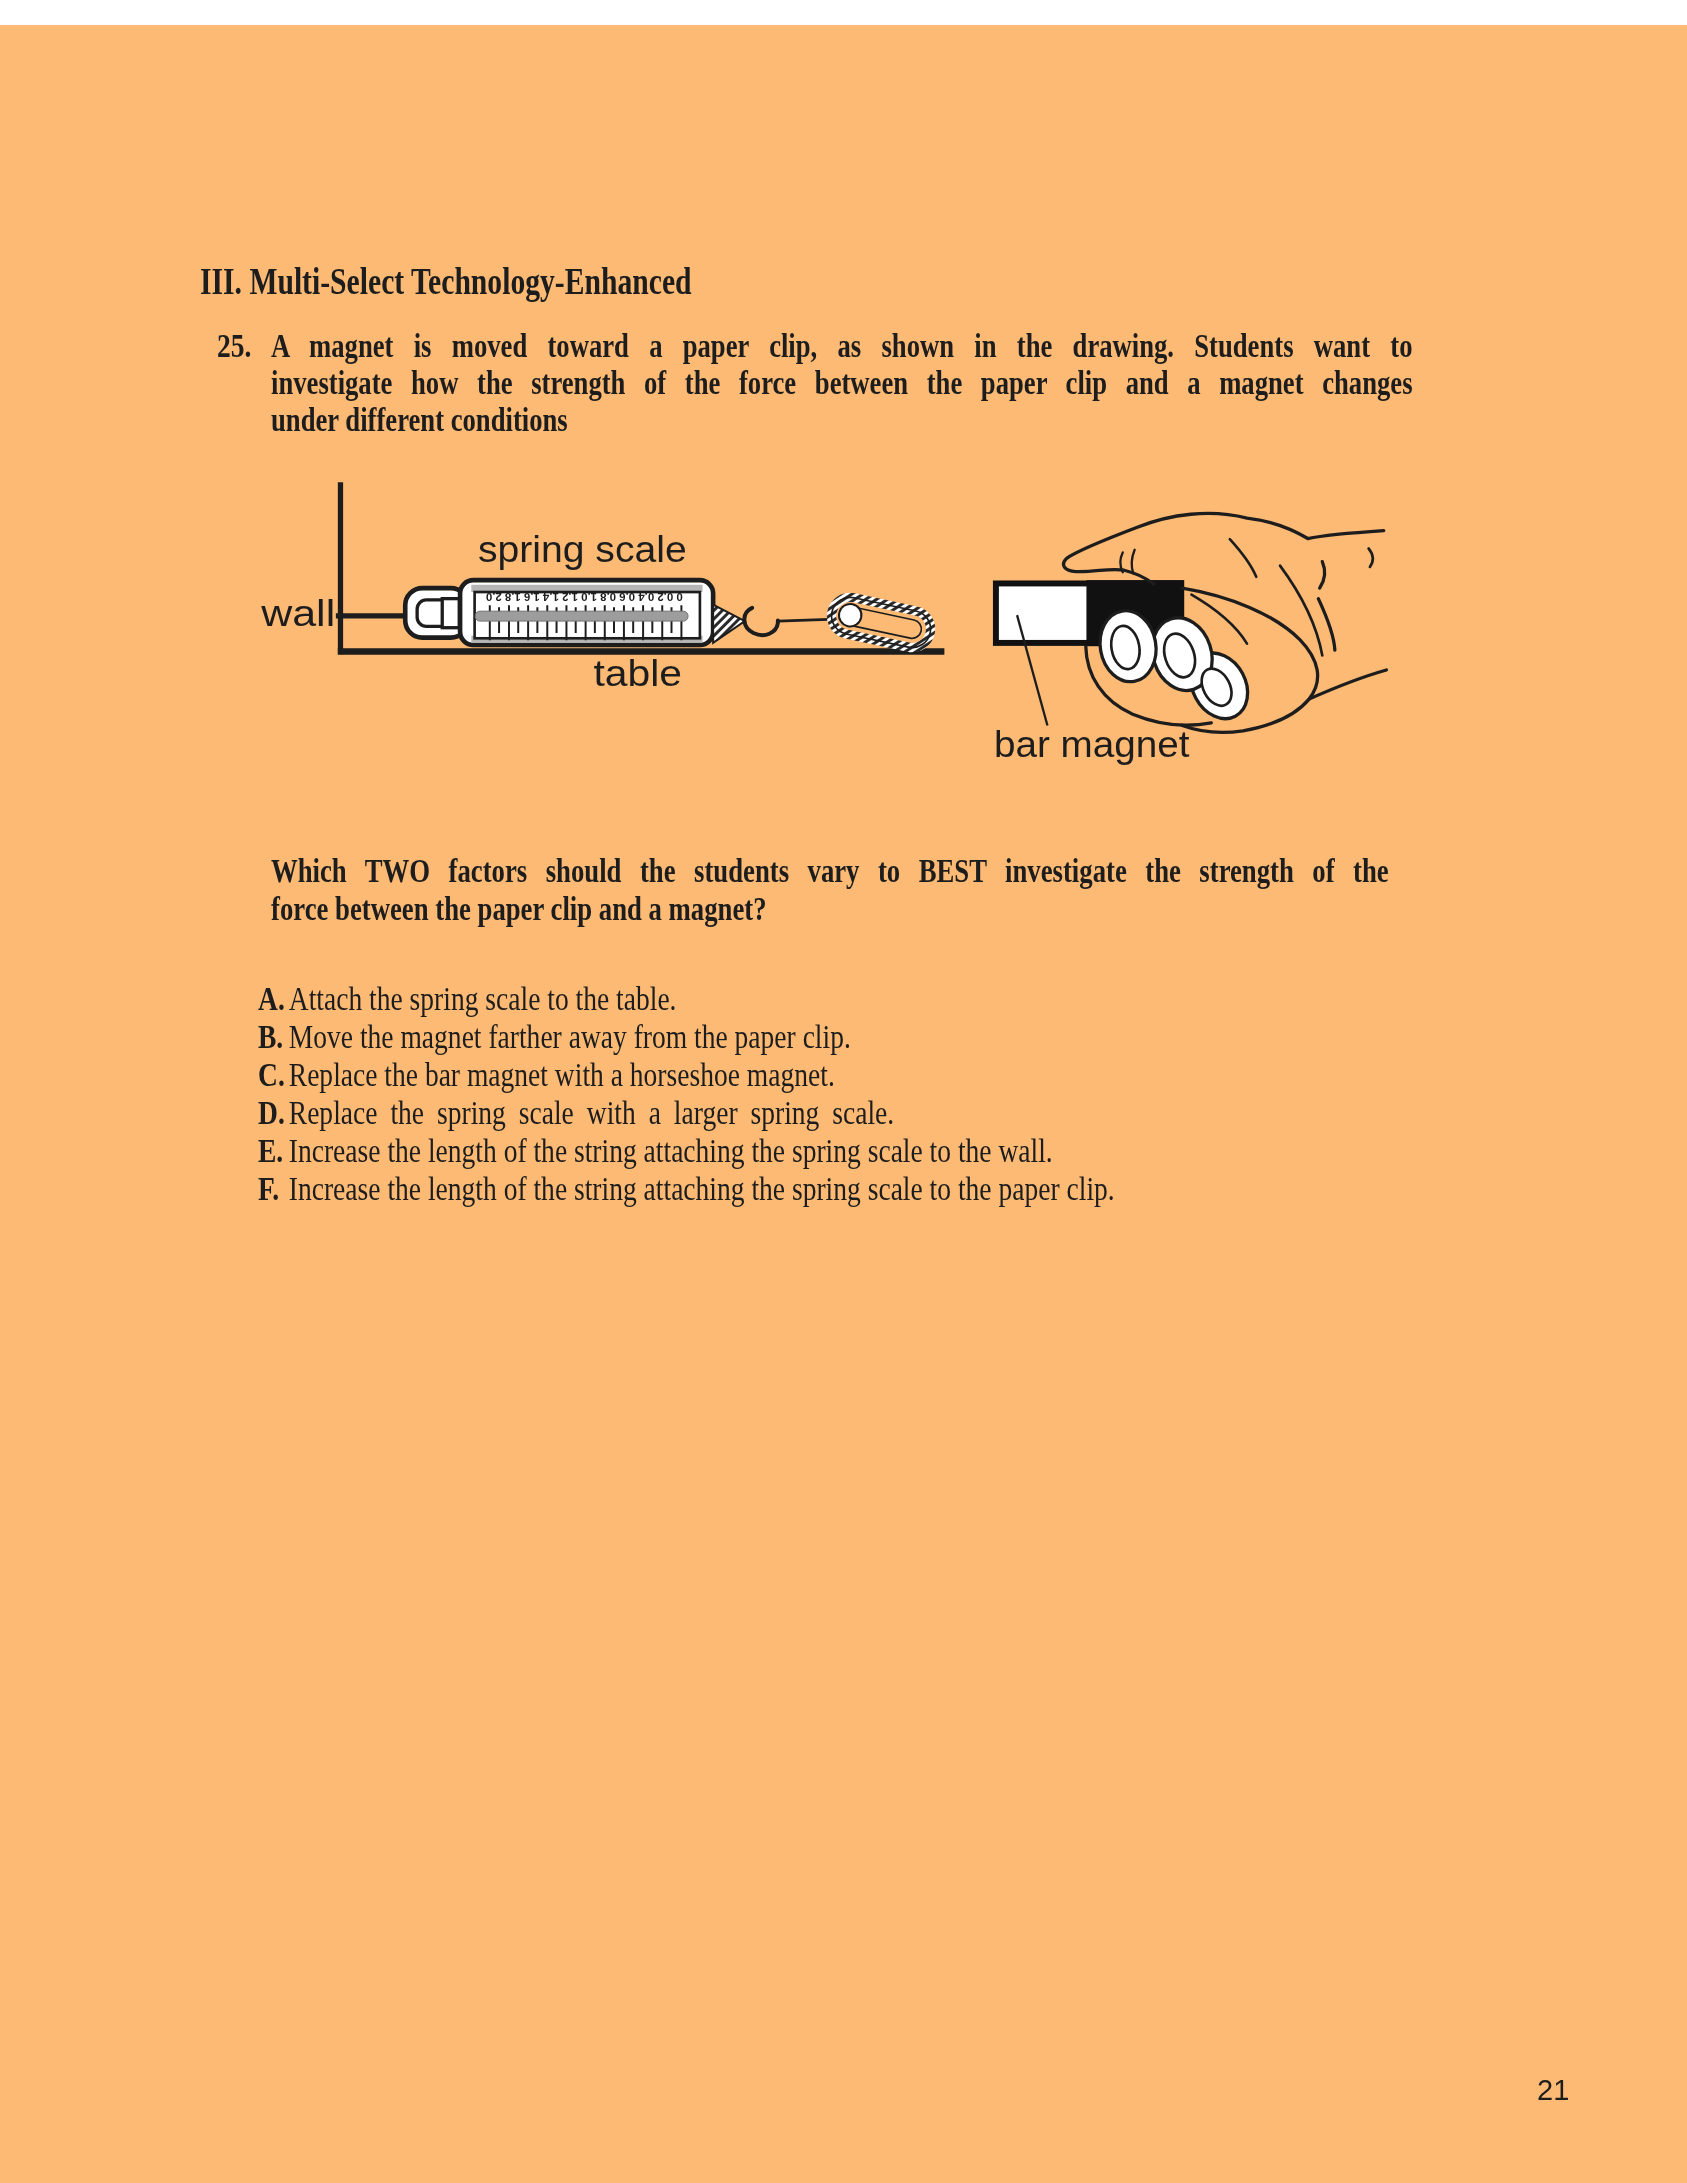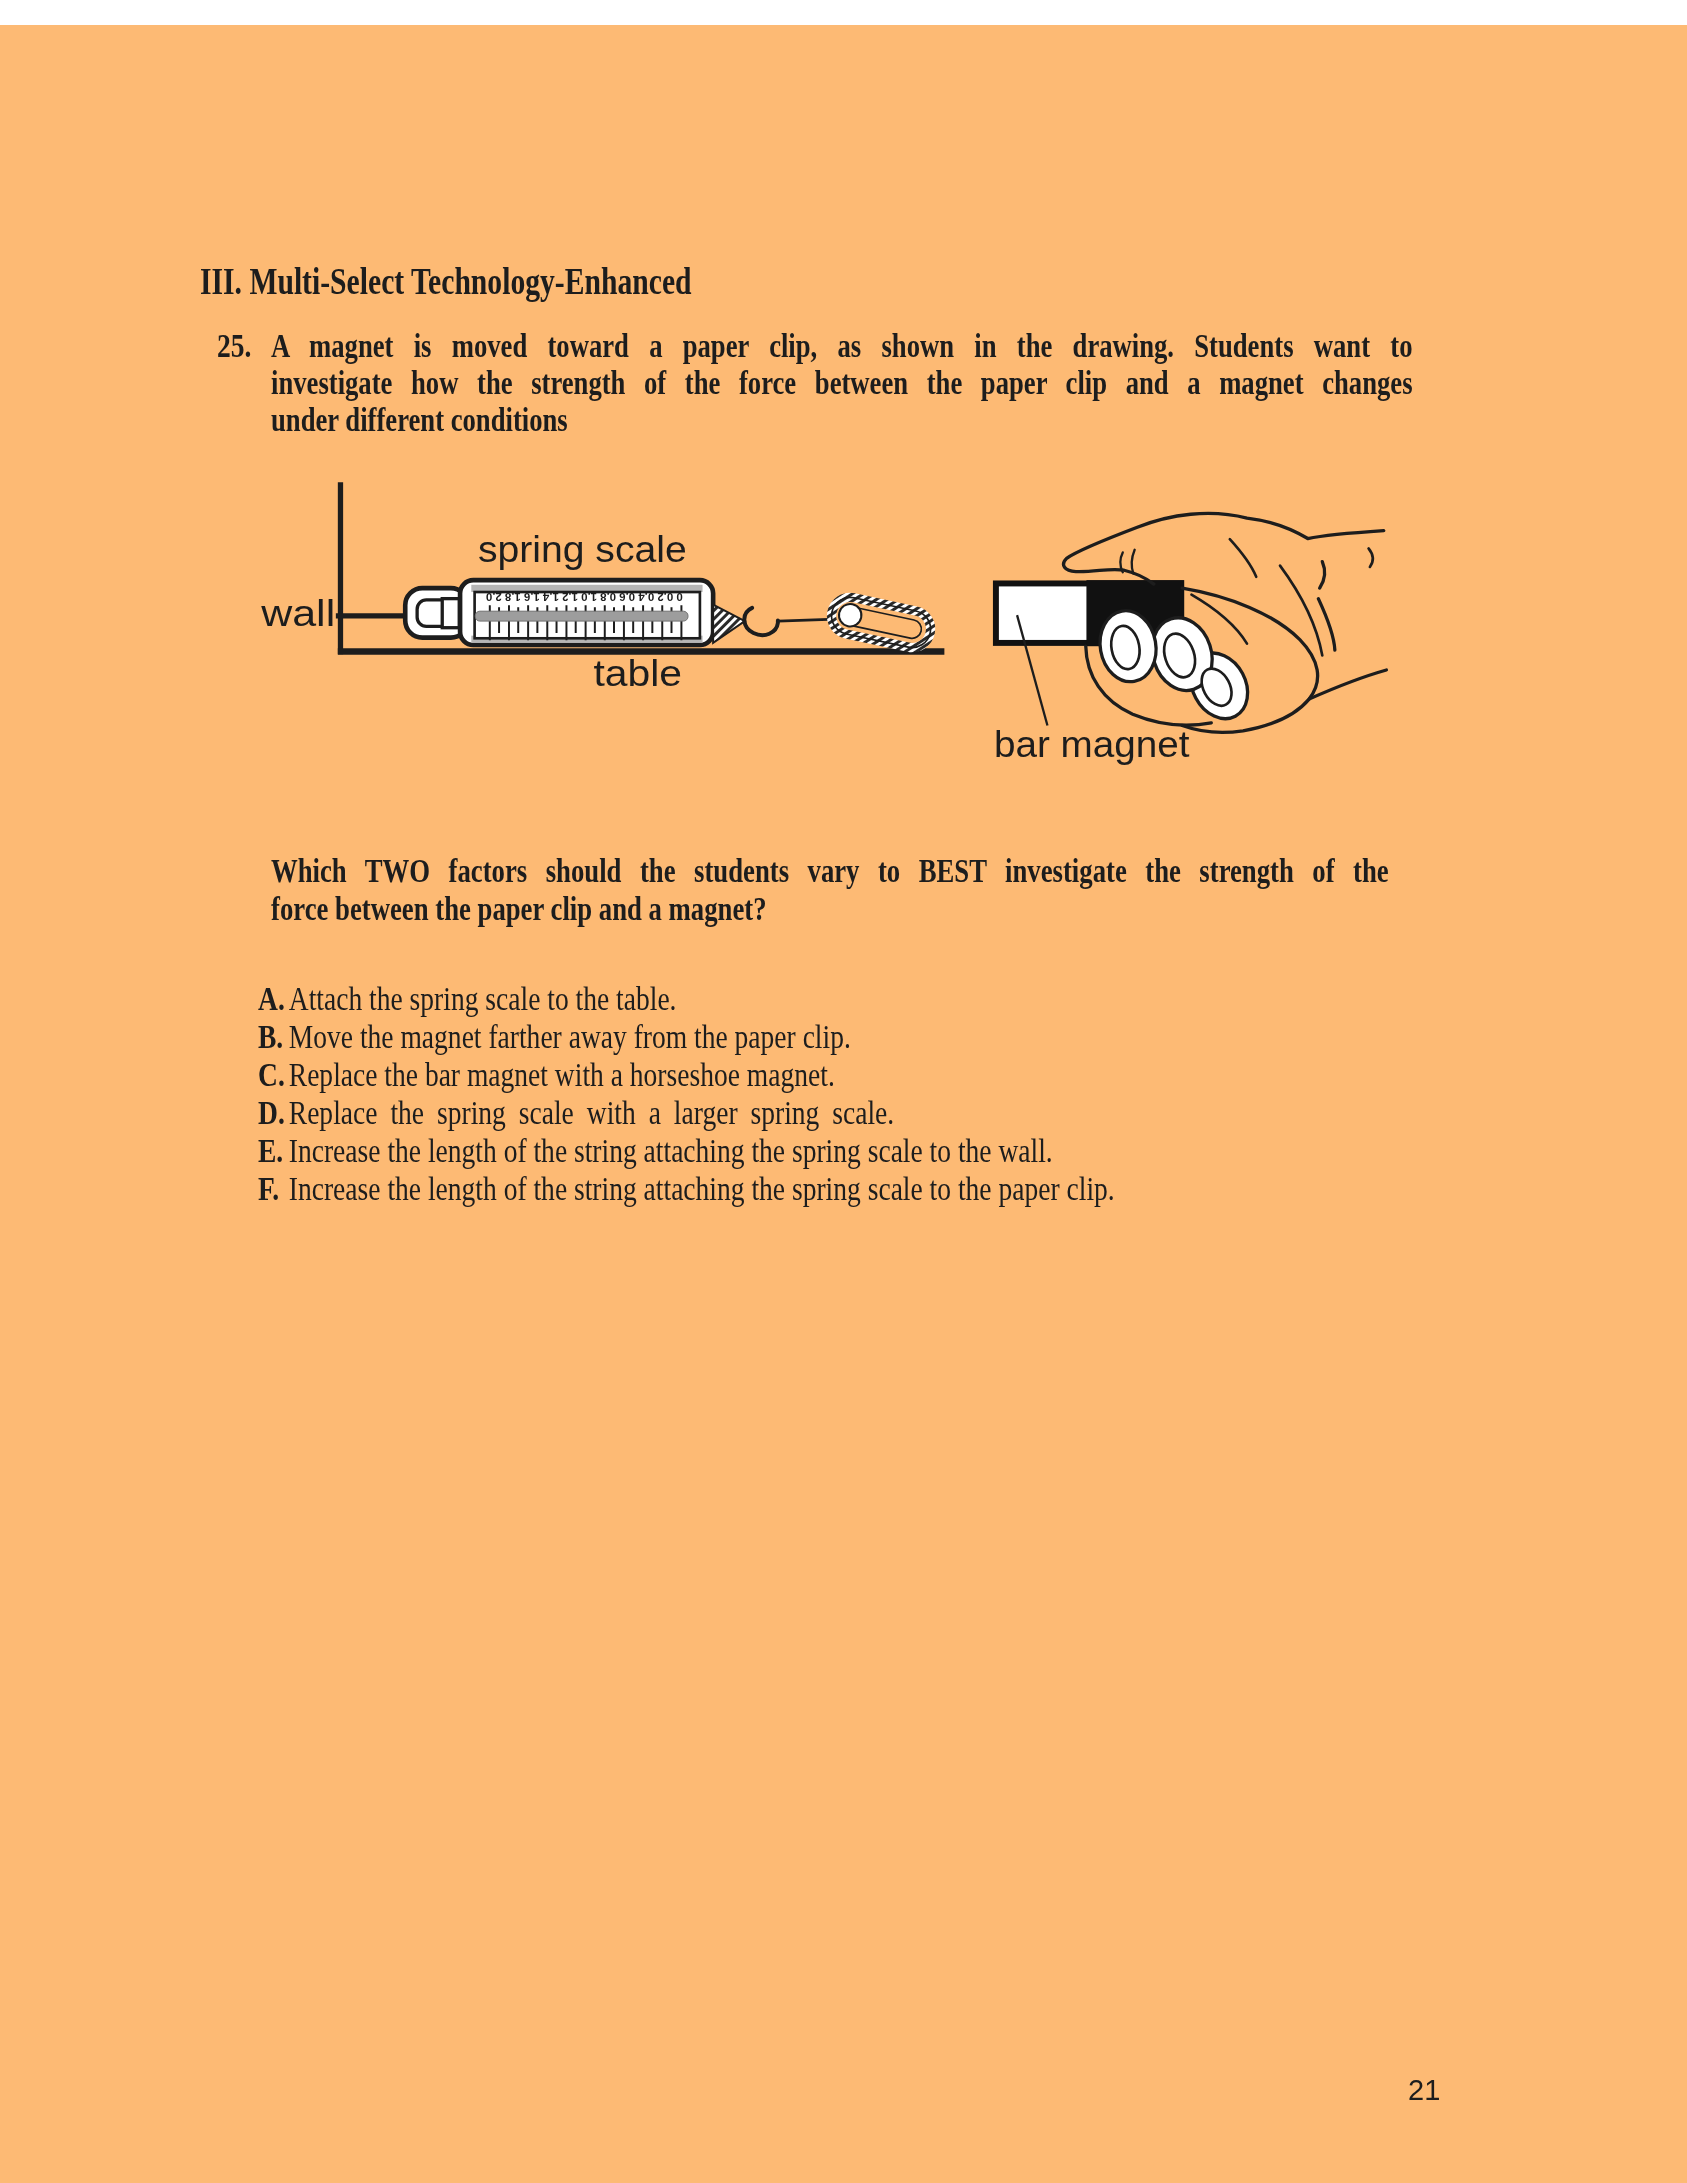--- a/index.html
+++ b/index.html
@@ -39,21 +39,21 @@
   .options{
     left:258px;top:955px;width:1356px;
     font-size:34px;line-height:38px;
     transform:scaleX(0.81);transform-origin:left top;
   }
   .opt{display:flex;white-space:nowrap;}
   .opt-label{flex:0 0 38px;font-weight:bold;}
   .opt:nth-child(4) .opt-text{word-spacing:0.22em;}
   .figure{left:251px;top:423px;width:1211px;height:370px;}
   .page-number{
-    left:1408px;top:2051px;
+    left:1537px;top:2051px;
     font-family:"Liberation Sans",sans-serif;
     font-size:29px;line-height:29px;
   }
   svg text{
     font-family:"Liberation Sans",sans-serif;
     fill:#1d1d1d;
   }
 </style>
 </head>
 <body>

